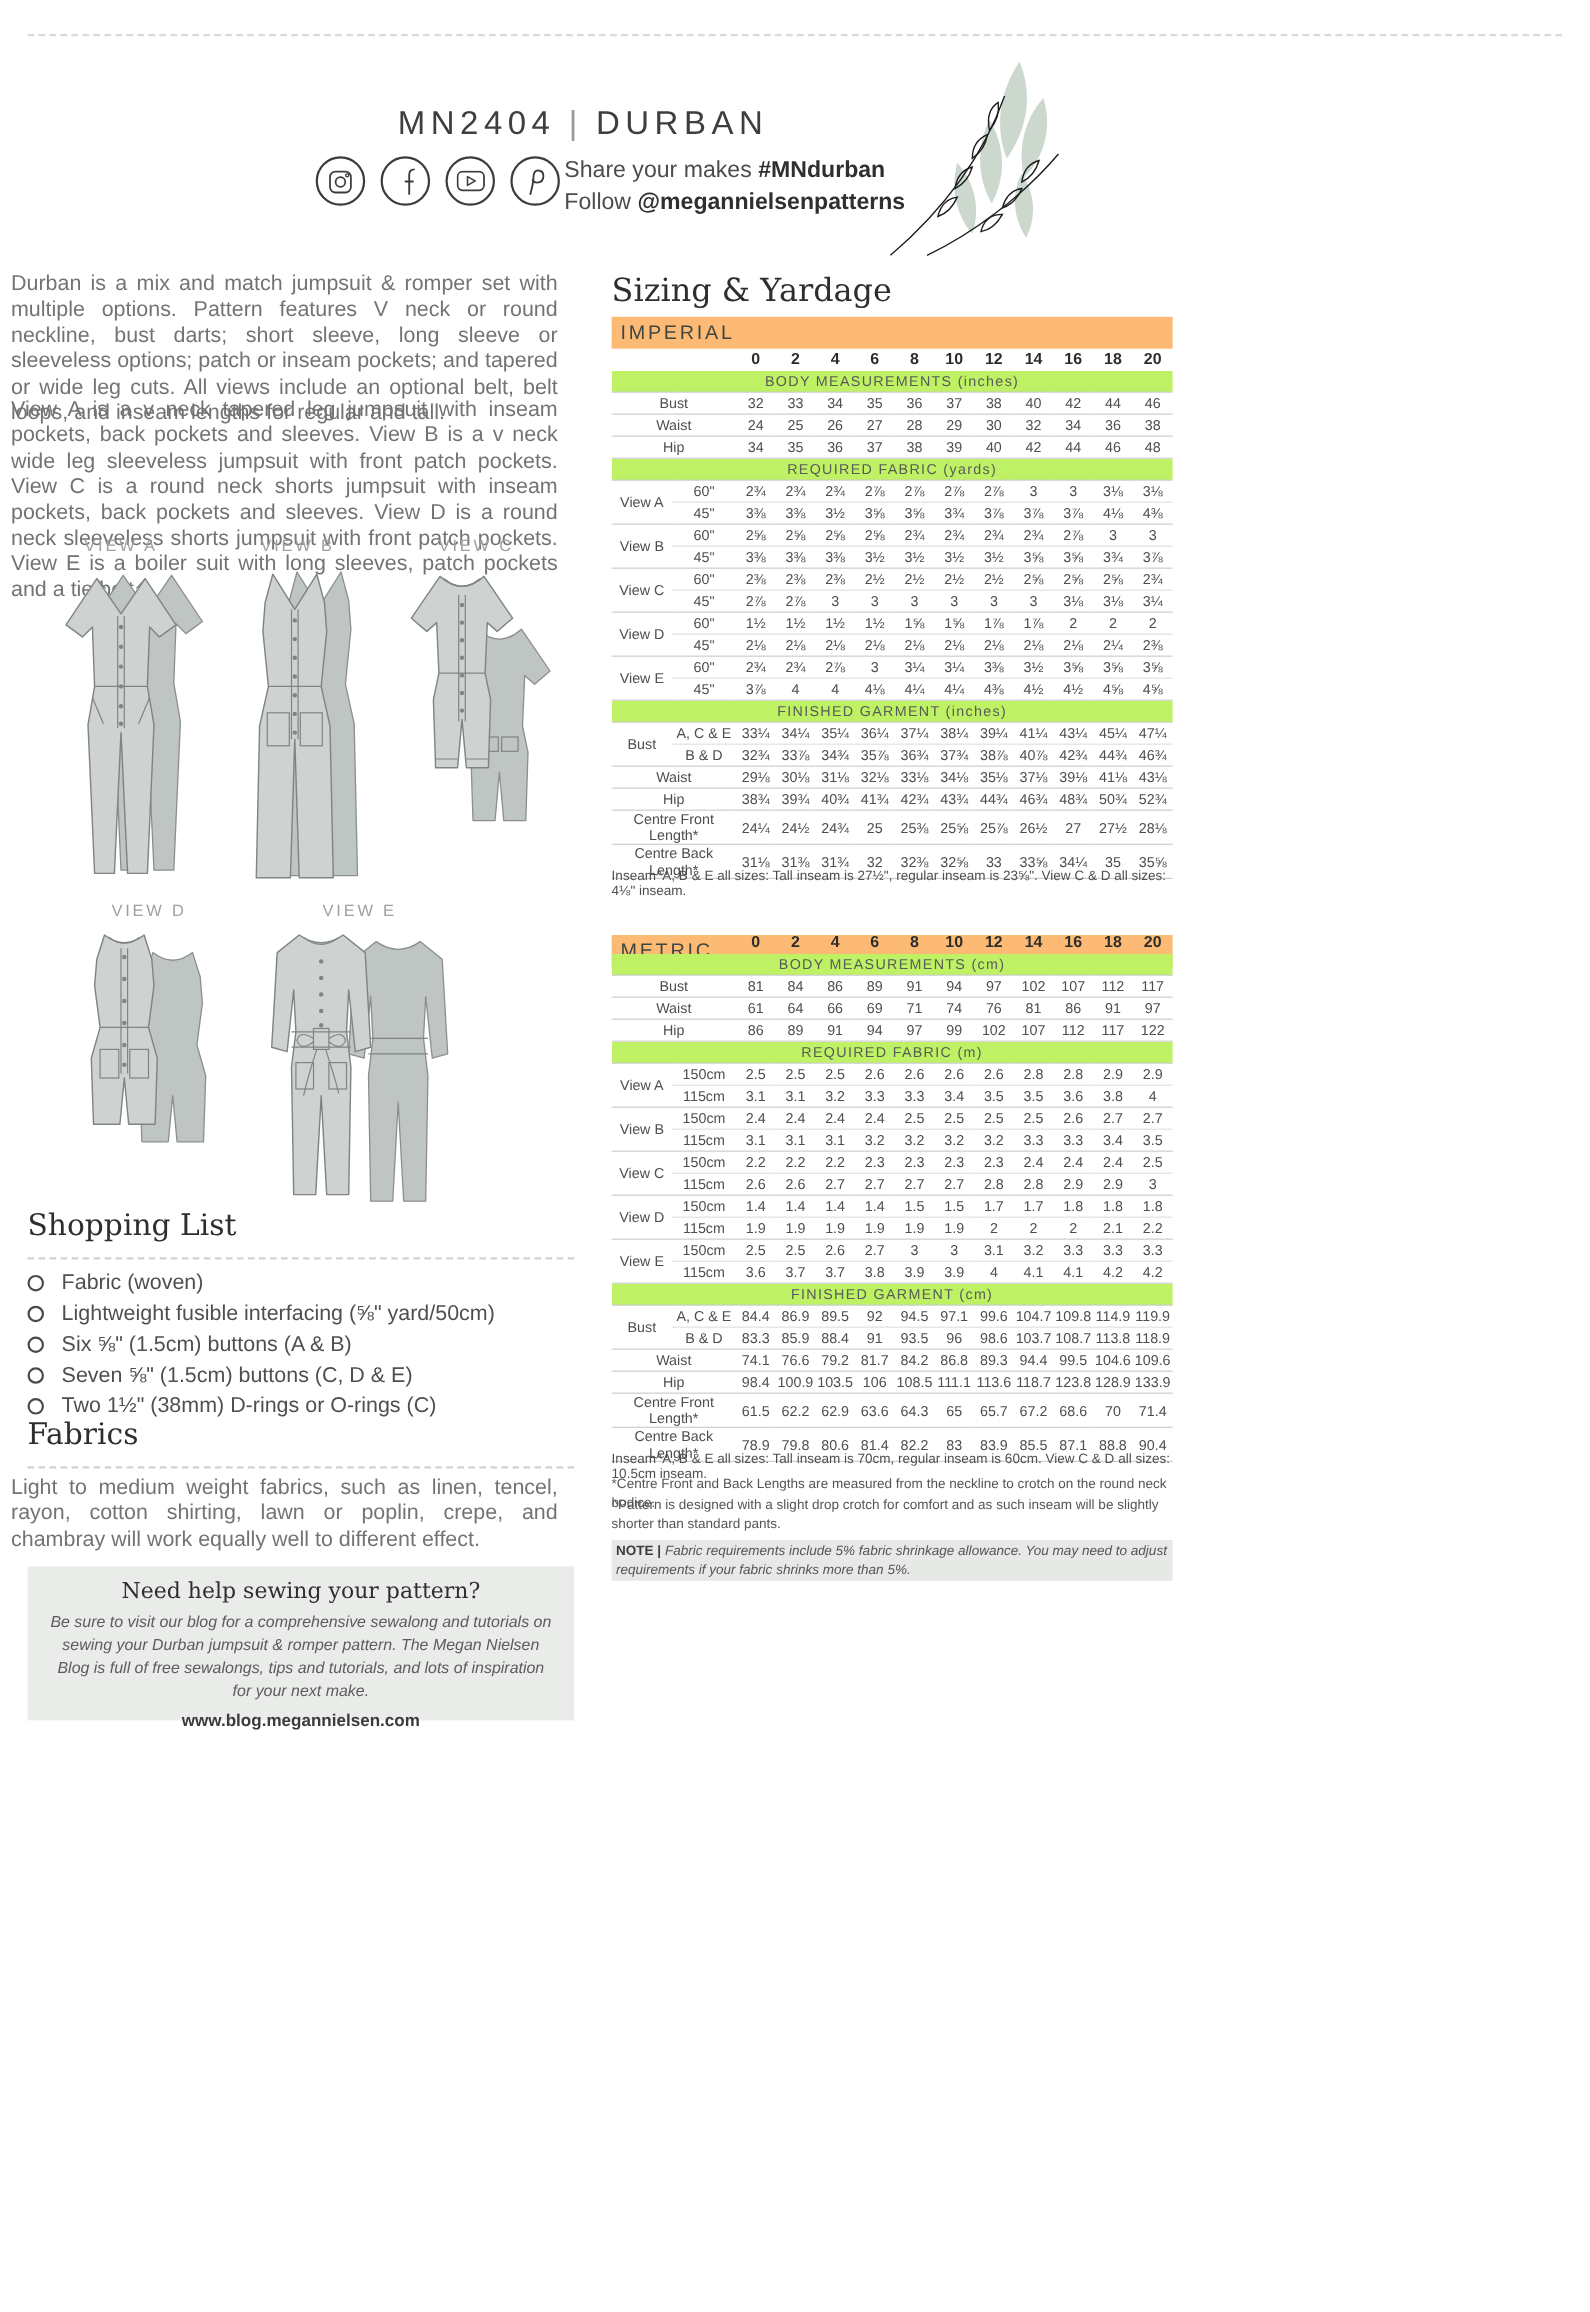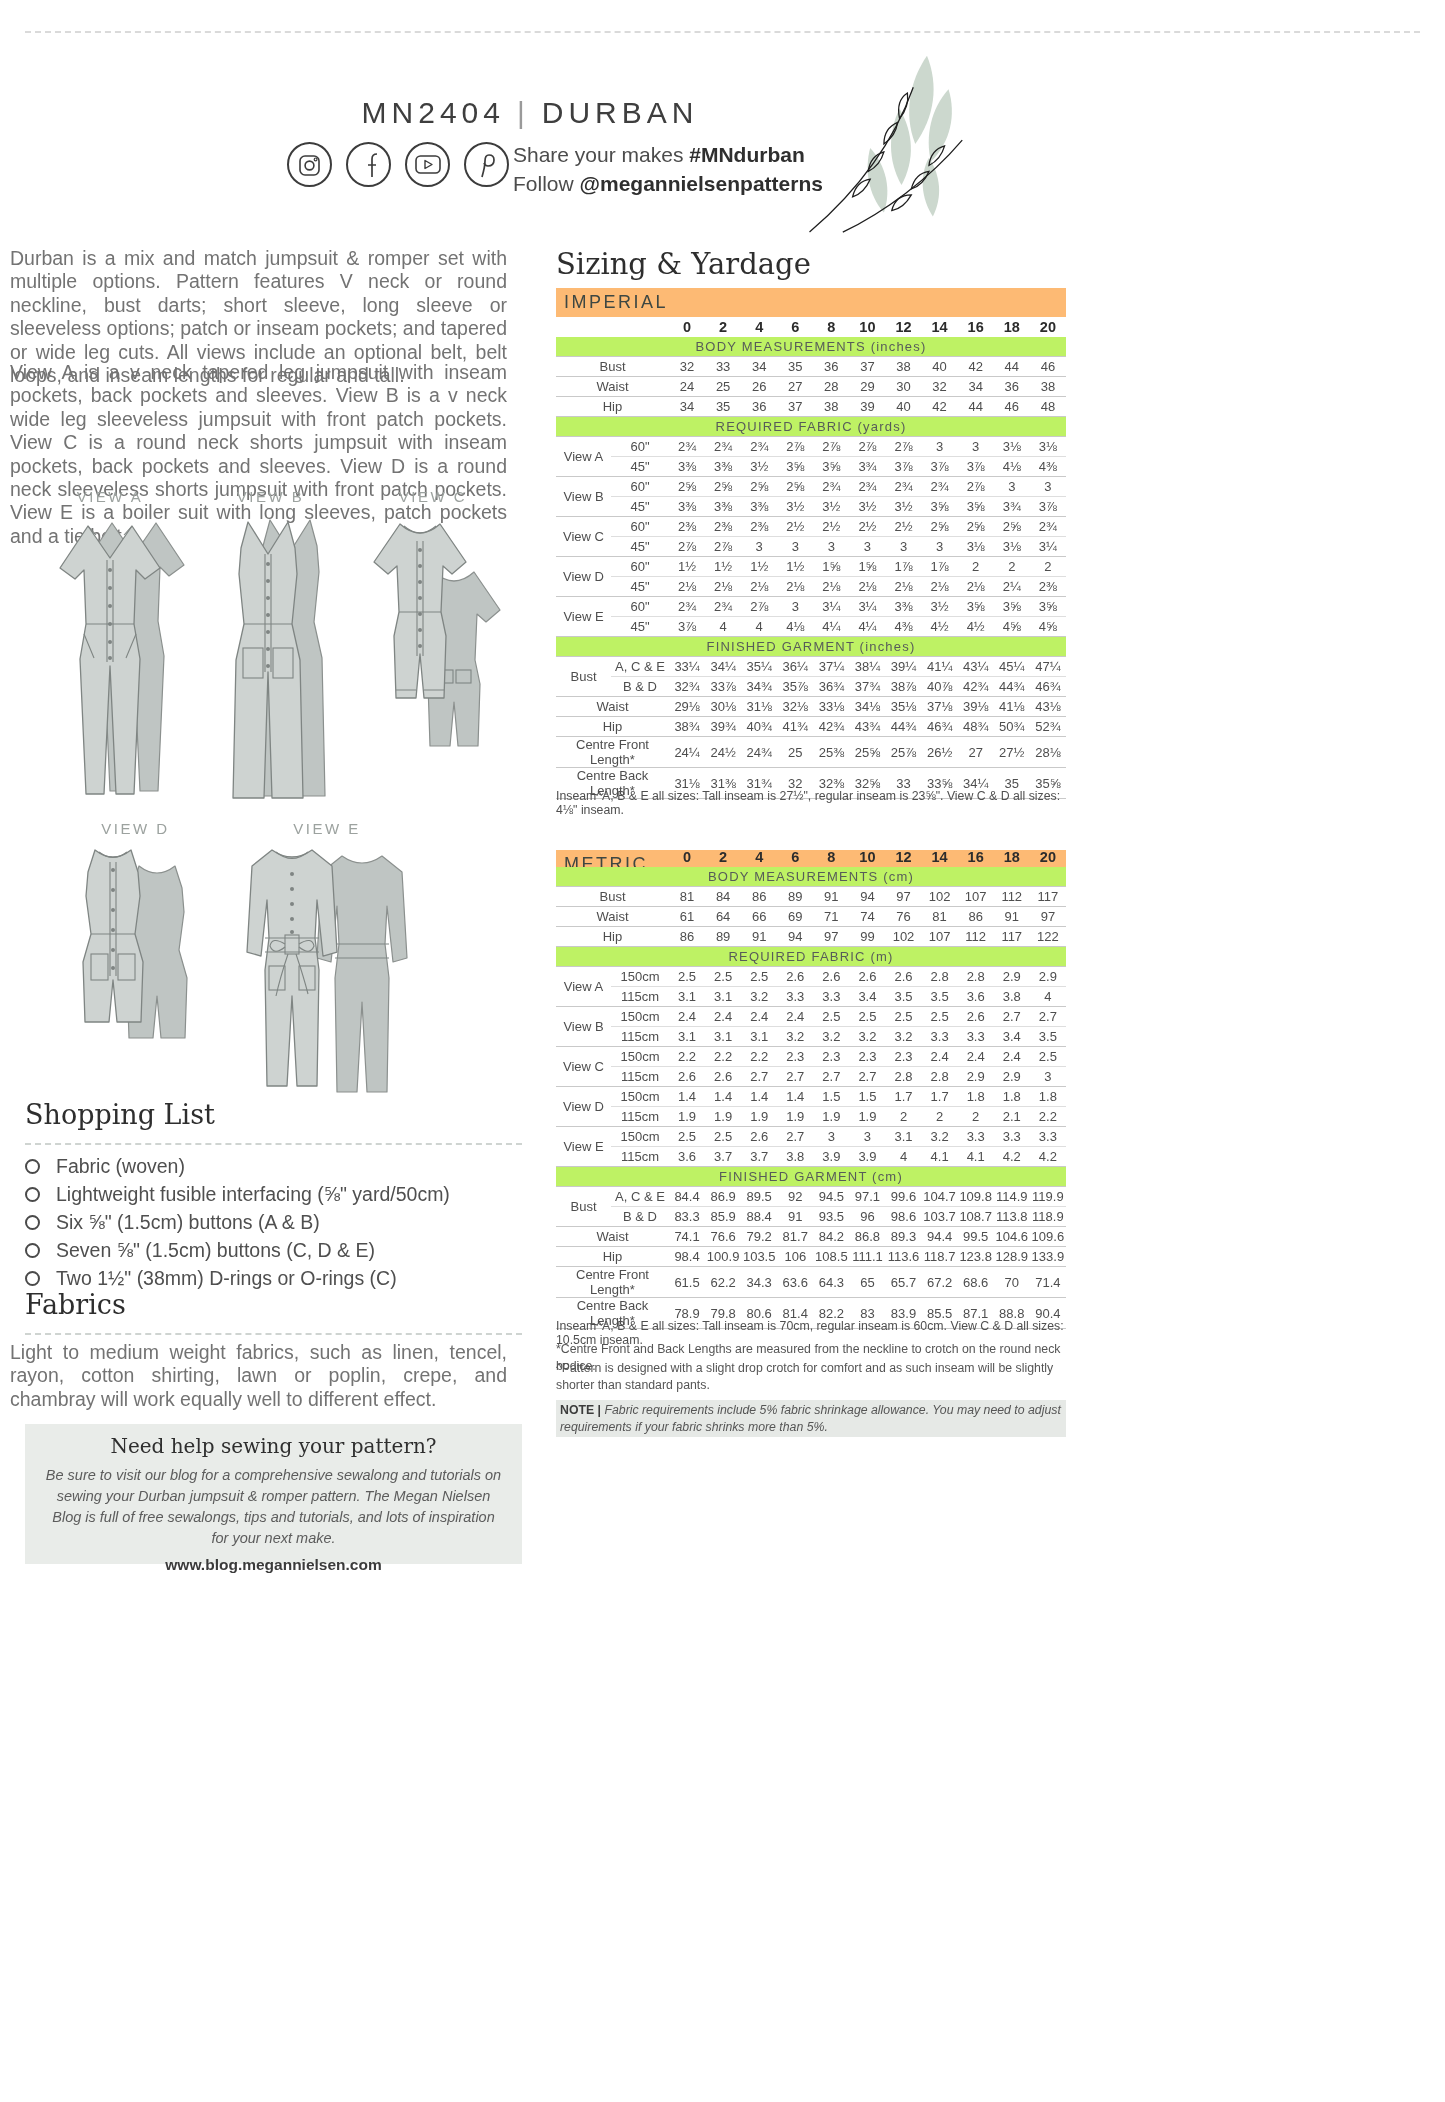--- a/index.html
+++ b/index.html
@@ -860,21 +860,21 @@
             <td>113.6</td>
             <td>118.7</td>
             <td>123.8</td>
             <td>128.9</td>
             <td>133.9</td>
           </tr>
           <tr>
             <td class="rlabel" colspan="2">Centre Front Length*</td>
             <td>61.5</td>
             <td>62.2</td>
-            <td>34.3</td>
+            <td>62.9</td>
             <td>63.6</td>
             <td>64.3</td>
             <td>65</td>
             <td>65.7</td>
             <td>67.2</td>
             <td>68.6</td>
             <td>70</td>
             <td>71.4</td>
           </tr>
           <tr>

